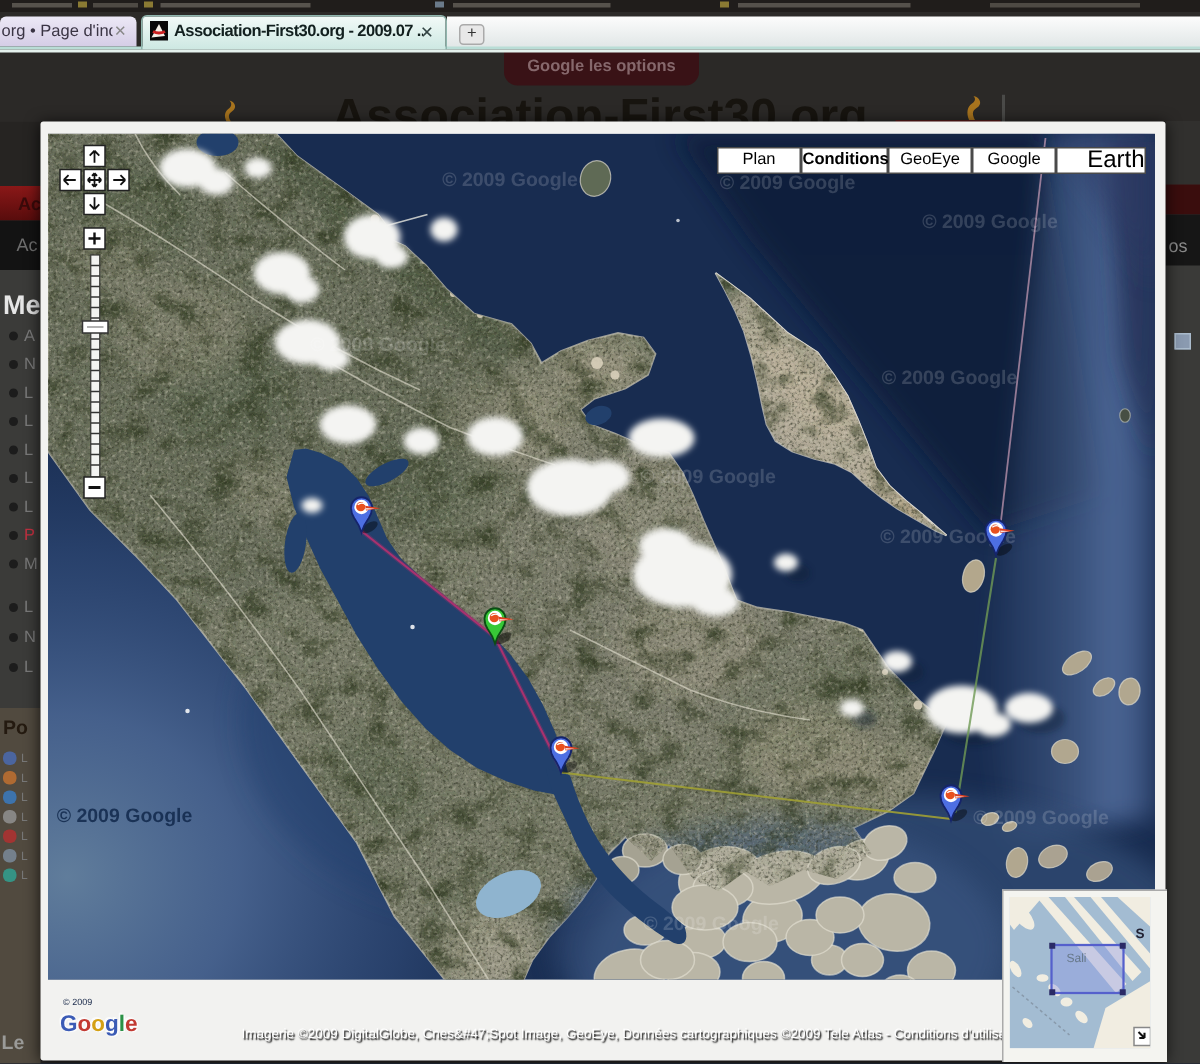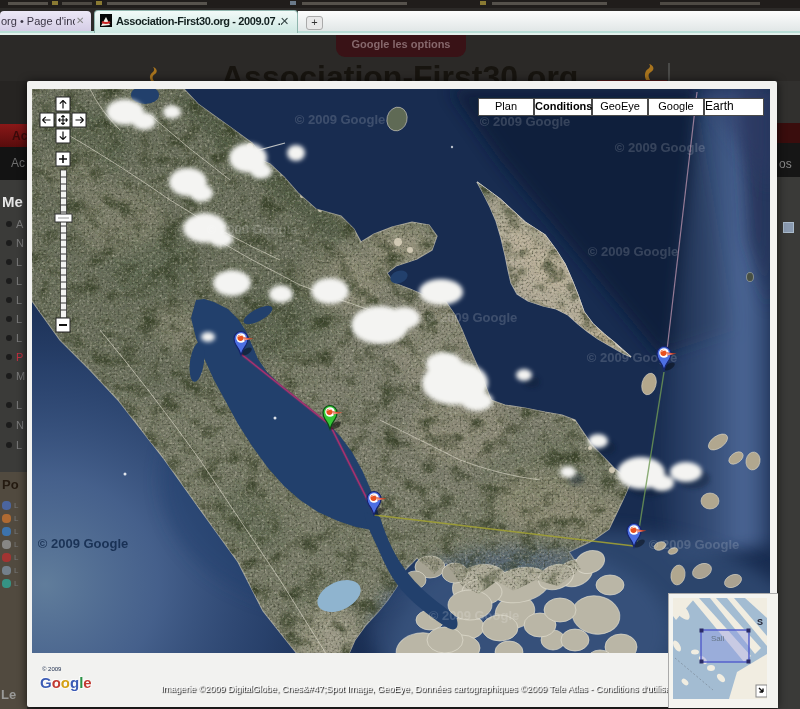--- a/index.html
+++ b/index.html
@@ -54,21 +54,21 @@
     </svg></div>
 <div class="abs" style="left:597px;top:80px;width:70px;height:3px;background:#5a1a1a;z-index:2;"></div>
 
 <div class="abs" style="left:0;top:81px;width:27px;height:628px;background:#35332f;z-index:2;"></div>
 <div class="abs" style="left:0;top:81px;width:27px;height:43px;background:#262422;z-index:3;"></div>
 <div class="abs" style="left:0;top:124px;width:27px;height:23px;background:linear-gradient(#8a1818,#580c0c);z-index:3;"></div>
 <div class="abs" style="left:12px;top:129px;font-size:12px;font-weight:bold;color:#3a0a0a;z-index:4;">Ac</div>
 <div class="abs" style="left:0;top:147px;width:27px;height:33px;background:#131313;z-index:3;"></div>
 <div class="abs" style="left:11px;top:156px;font-size:12px;color:#6e6e6e;z-index:4;">Ac</div>
 <div class="abs" style="left:0;top:180px;width:27px;height:292px;background:#3b3b39;z-index:3;"></div>
-<div class="abs" style="left:2px;top:193px;font-size:15px;font-weight:bold;color:#e6e6e6;z-index:4;">Me</div>
+<div class="abs" style="left:2px;top:193px;font-size:18px;font-weight:bold;color:#e6e6e6;z-index:4;">Me</div>
 <div id="bullets" class="abs" style="left:0;top:0;z-index:4;">
     <div class="abs" style="left:6px;top:221px;width:6px;height:6px;border-radius:3px;background:#1c1c1c;"></div>
     <div class="abs" style="left:16px;top:218px;font-size:11px;color:#7a7a7a;">A</div>
     <div class="abs" style="left:6px;top:240px;width:6px;height:6px;border-radius:3px;background:#1c1c1c;"></div>
     <div class="abs" style="left:16px;top:237px;font-size:11px;color:#7a7a7a;">N</div>
     <div class="abs" style="left:6px;top:259px;width:6px;height:6px;border-radius:3px;background:#1c1c1c;"></div>
     <div class="abs" style="left:16px;top:256px;font-size:11px;color:#7a7a7a;">L</div>
     <div class="abs" style="left:6px;top:278px;width:6px;height:6px;border-radius:3px;background:#1c1c1c;"></div>
     <div class="abs" style="left:16px;top:275px;font-size:11px;color:#7a7a7a;">L</div>
     <div class="abs" style="left:6px;top:297px;width:6px;height:6px;border-radius:3px;background:#1c1c1c;"></div>
@@ -467,21 +467,21 @@
 <rect x="59" y="324" width="8" height="2" fill="#111"></rect>
 </g>
 </g>
 </svg>
 </div>
 
 <div class="abs" style="left:478px;top:98px;width:54px;height:16px;background:#fff;border:1px solid #4a4a4a;z-index:8;font-size:11px;text-align:center;line-height:15px;color:#000;">Plan</div>
 <div class="abs" style="left:534px;top:98px;width:56px;height:16px;background:#fff;border:1px solid #4a4a4a;z-index:8;font-size:11px;font-weight:bold;text-align:center;line-height:15px;color:#000;">Conditions</div>
 <div class="abs" style="left:592px;top:98px;width:54px;height:16px;background:#fff;border:1px solid #4a4a4a;z-index:8;font-size:11px;text-align:center;line-height:15px;color:#000;">GeoEye</div>
 <div class="abs" style="left:648px;top:98px;width:54px;height:16px;background:#fff;border:1px solid #4a4a4a;z-index:8;font-size:11px;text-align:center;line-height:15px;color:#000;">Google</div>
-<div class="abs" style="left:704px;top:98px;width:58px;height:16px;background:#fff;border:1px solid #4a4a4a;z-index:8;font-size:12px;text-align:left;line-height:15px;color:#000;">Earth</div>
+<div class="abs" style="left:704px;top:98px;width:58px;height:16px;background:#fff;border:1px solid #4a4a4a;z-index:8;font-size:16px;text-align:right;line-height:15px;color:#000;">Earth</div>
 
 <div class="abs" style="left:40px;top:674px;z-index:8;font-size:15px;font-weight:bold;text-shadow:0 0 2px rgba(255,255,255,0.8),1px 1px 0 rgba(255,255,255,0.7),-1px -1px 0 rgba(255,255,255,0.7);"><span style="color:#3b5bb5;">G</span><span style="color:#c23a32;">o</span><span style="color:#d4a013;">o</span><span style="color:#3b5bb5;">g</span><span style="color:#2a9145;">l</span><span style="color:#c23a32;">e</span></div>
 <div class="abs" style="left:42px;top:666px;font-size:6px;color:#1a2a4a;z-index:8;">© 2009</div>
 
 <div class="abs" style="left:161px;top:684px;width:520px;font-size:9px;color:#fff;text-shadow:1px 1px 1px #000;z-index:8;white-space:nowrap;">Imagerie ©2009 DigitalGlobe, Cnes&amp;#47;Spot Image, GeoEye, Données cartographiques ©2009 Tele Atlas - Conditions d'utilisation</div>
 
 <div class="abs" style="left:668px;top:593px;width:109px;height:114px;background:#f4f4f0;border-left:1px solid #aaa;border-top:1px solid #aaa;z-index:9;"></div>
 <div class="abs" style="left:673px;top:598px;width:94px;height:101px;z-index:10;overflow:hidden;">
 <svg width="94" height="101" viewBox="0 0 94 101">
 <rect width="94" height="101" fill="#a3bcd2"></rect>

